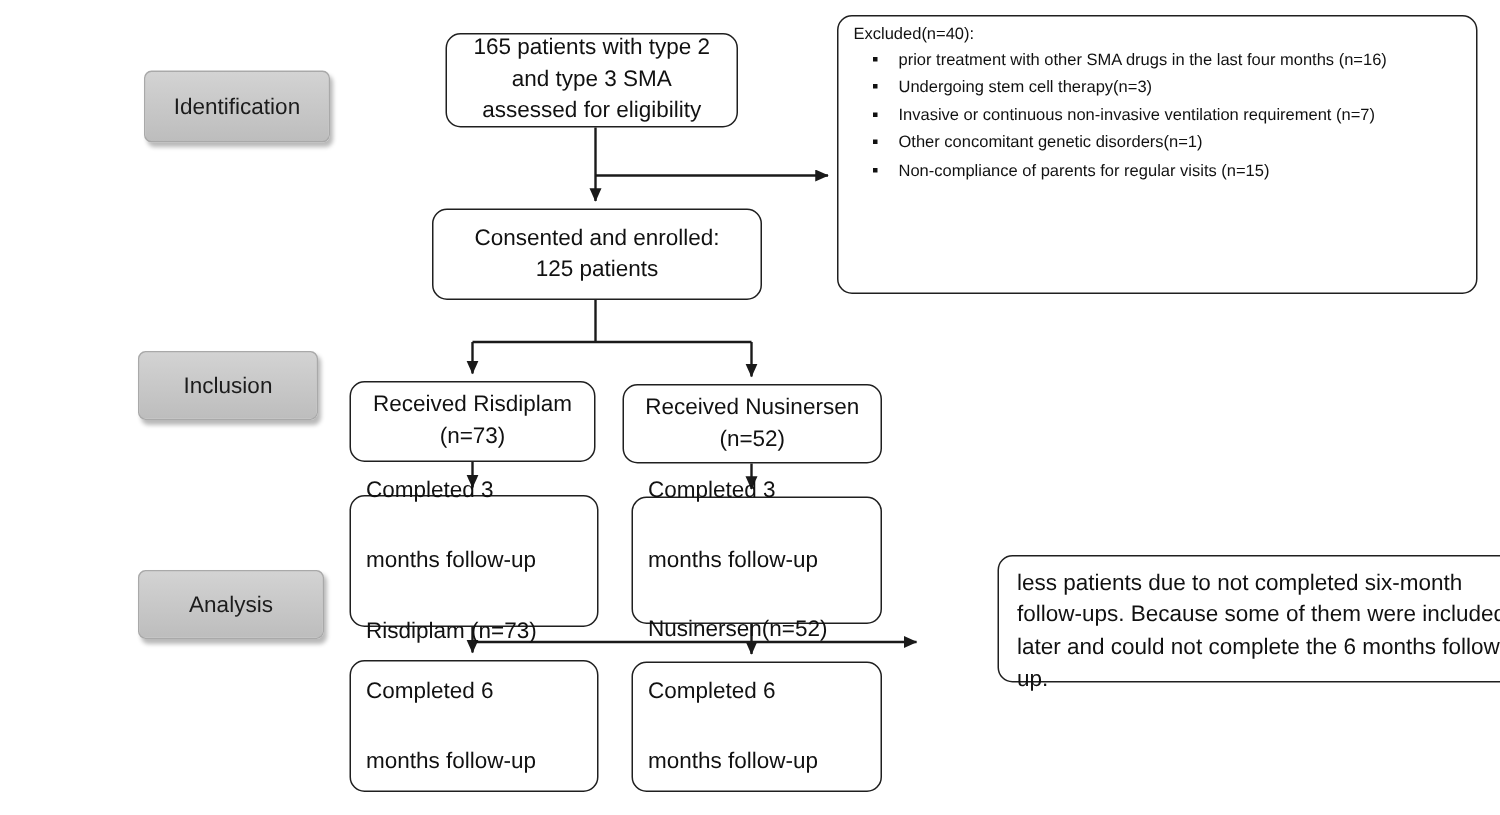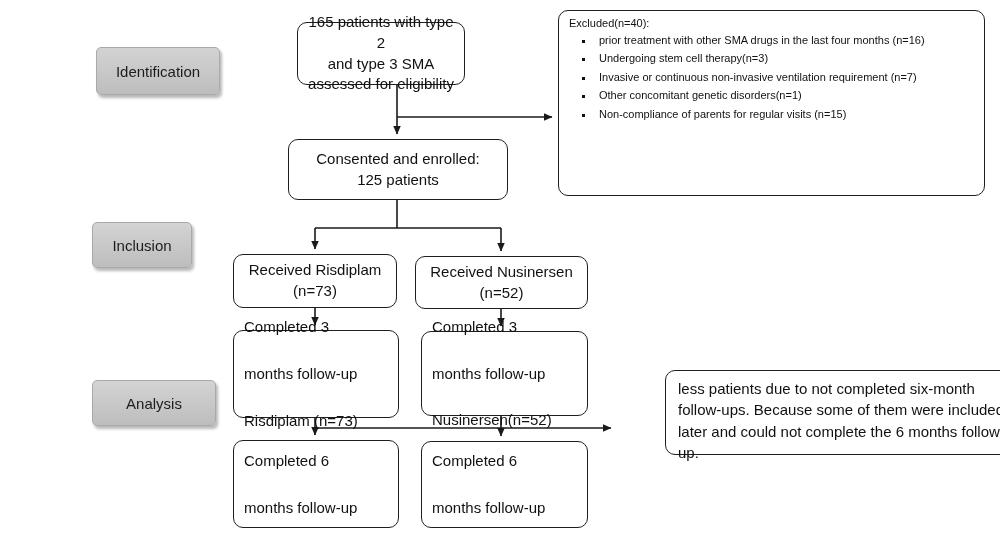--- a/index.html
+++ b/index.html
@@ -79,28 +79,28 @@
       <line x1="501" y1="309" x2="501" y2="326" marker-end="url(#ah)"></line>
       <line x1="315" y1="418" x2="315" y2="435" marker-end="url(#ah)"></line>
       <line x1="501" y1="416" x2="501" y2="436" marker-end="url(#ah)"></line>
       <line x1="315" y1="428" x2="611" y2="428" marker-end="url(#ah)"></line>
     </g>
   </svg>
 
   <div class="stage" style="left:96px; top:47px; width:124px; height:48px;">
     <span>Identification</span>
   </div>
-  <div class="stage" style="left:92px; top:222px; width:100px; height:46px;">
+  <div class="stage" style="left:92px; top:234px; width:120px; height:46px;">
     <span>Inclusion</span>
   </div>
   <div class="stage" style="left:92px; top:380px; width:124px; height:46px;">
     <span>Analysis</span>
   </div>
 
-  <div class="box center" style="left:297px; top:22px; width:168px; height:63px;">
+  <div class="box center" style="left:297px; top:22px; width:195px; height:63px;">
     <div>165 patients with type 2</div>
     <div>and type 3 SMA</div>
     <div>assessed for eligibility</div>
   </div>
 
   <div class="box excluded" style="left:558px; top:10px; width:427px; height:186px;">
     <div class="excl-title">Excluded(n=40):</div>
     <ul>
       <li>prior treatment with other SMA drugs in the last four months (n=16)</li>
       <li>Undergoing stem cell therapy(n=3)</li>

